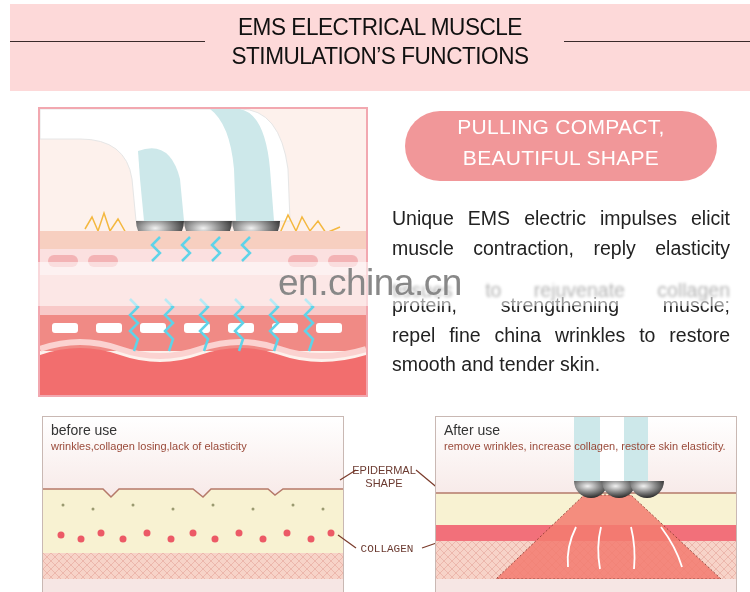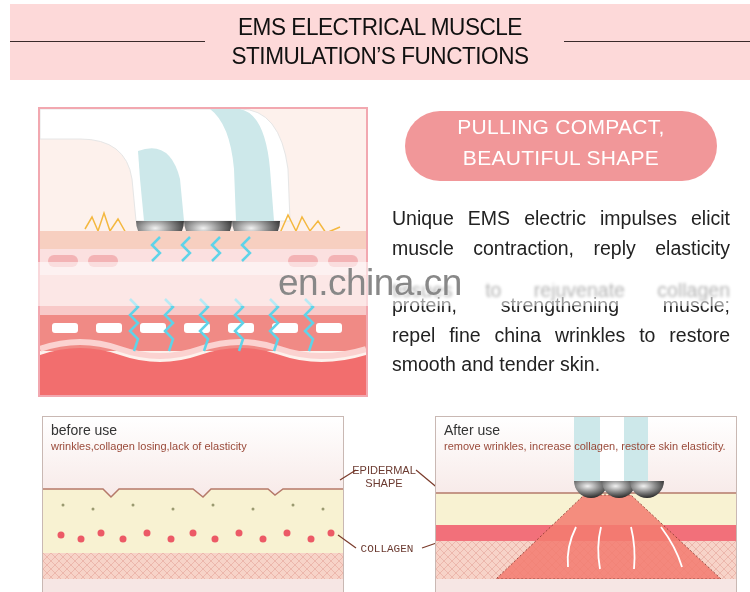--- a/index.html
+++ b/index.html
@@ -1,18 +1,18 @@
 <!DOCTYPE html>
 <html><head>
 <meta charset="utf-8">
 <style>
   html, body { margin:0; padding:0; }
   body { width:750px; height:592px; background:#ffffff; position:relative; overflow:hidden;
          font-family:"Liberation Sans", sans-serif; }
-  .header { position:absolute; left:10px; top:4px; width:740px; height:76px; background:#fdd9d9; }
+  .header { position:absolute; left:10px; top:4px; width:740px; height:87px; background:#fdd9d9; }
   .header .line { position:absolute; top:37px; height:1px; background:#3a2a2a; }
   .header .line.l { left:0; width:195px; }
   .header .line.r { left:554px; width:186px; }
   .header .title { position:absolute; left:0; right:0; top:8px; text-align:center;
          font-size:24px; line-height:29px; color:#111; letter-spacing:-0.5px; transform:scaleX(0.94); }
 
   .fig-main { position:absolute; left:38px; top:107px; width:330px; height:290px;
          border:2px solid #f2a8b0; background:#fdf1ec; overflow:hidden; box-sizing:border-box; }
 
   .pill { position:absolute; left:405px; top:111px; width:312px; height:70px; border-radius:35px;

